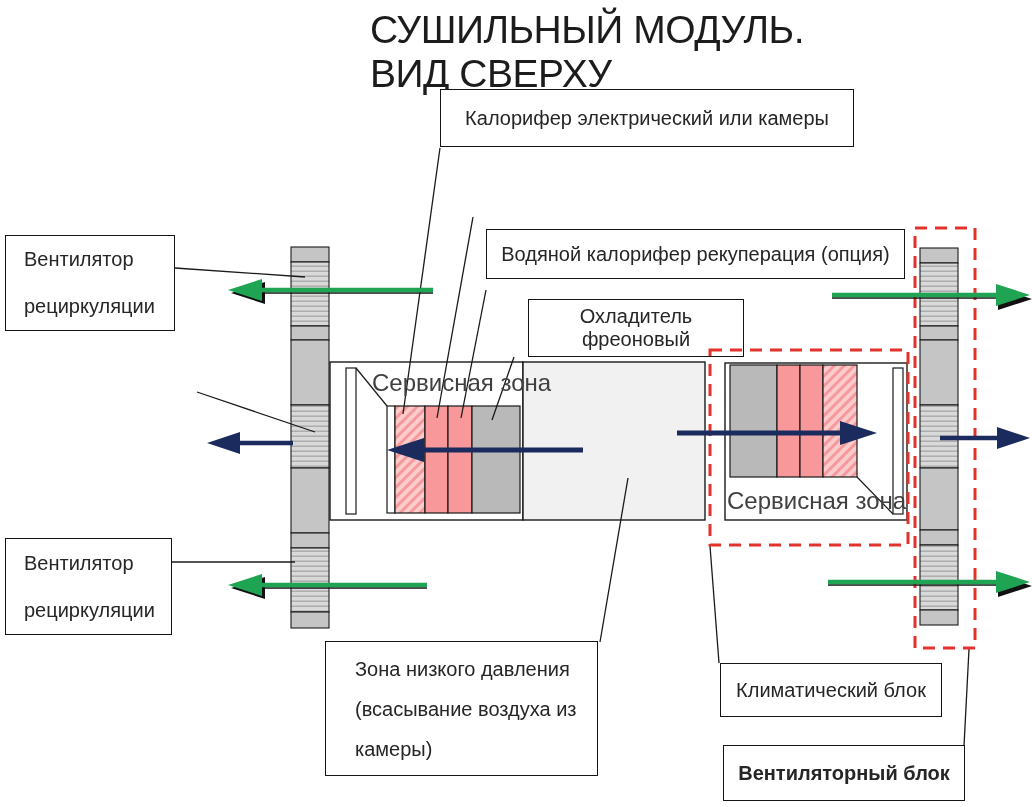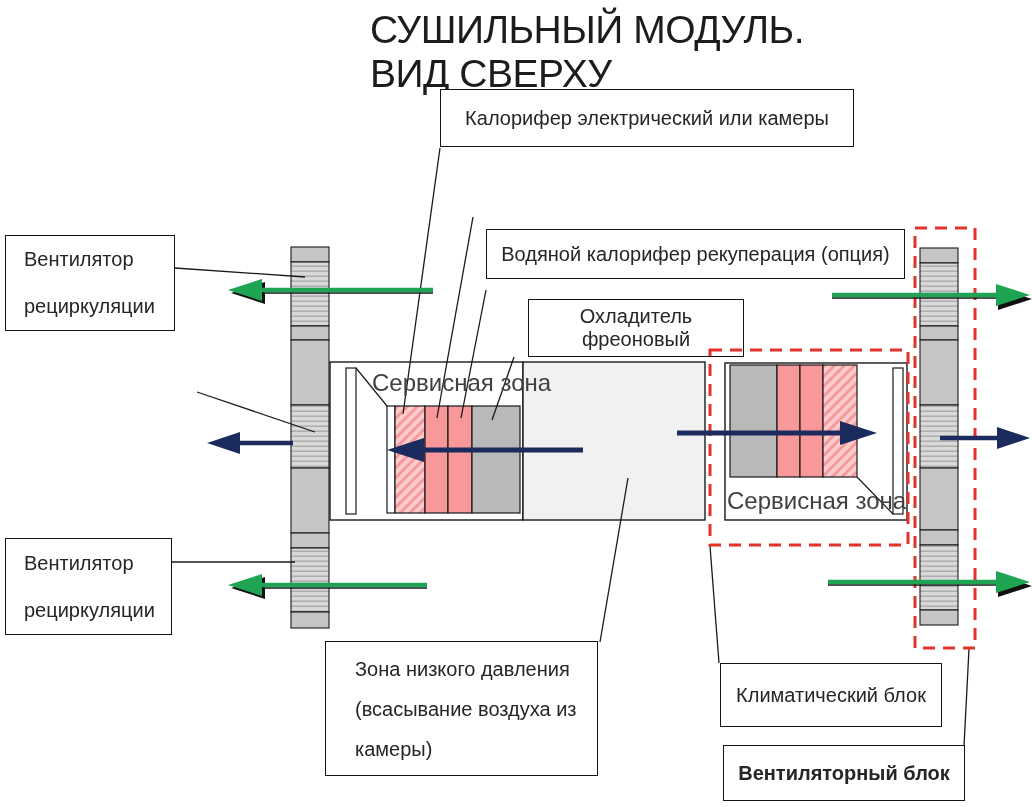--- a/index.html
+++ b/index.html
@@ -111,21 +111,21 @@
   <div class="box leftpad" style="left:5px;top:235px;width:170px;height:96px;">
       <span>Вентилятор рециркуляции</span>
     </div>
   <div class="box leftpad" style="left:5px;top:538px;width:167px;height:97px;">
       <span>Вентилятор рециркуляции</span>
     </div>
 
   <div class="box lp" style="left:325px;top:641px;width:273px;height:135px;padding-left:29px;">
       <span>Зона низкого давления (всасывание воздуха из камеры)</span>
     </div>
-  <div class="box center" style="left:720px;top:663px;width:222px;height:64px;">
+  <div class="box center" style="left:720px;top:663px;width:222px;height:54px;">
       <span>Климатический блок</span>
     </div>
   <div class="box center" style="left:723px;top:745px;width:242px;height:56px;font-weight:bold;">
       <span>Вентиляторный блок</span>
     </div>
 
   <div class="svc" style="left:372px;top:369px;">Сервисная зона</div>
   <div class="svc" style="left:727px;top:487px;">Сервисная зона</div>
 
   <svg class="layer-top" width="1032" height="807" viewBox="0 0 1032 807">

